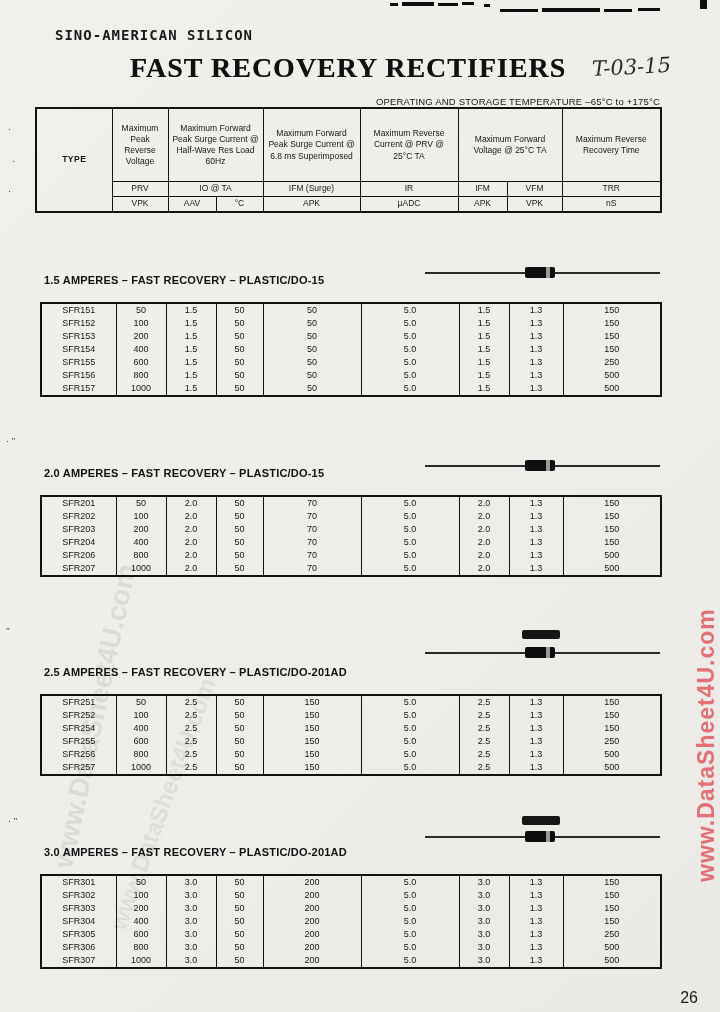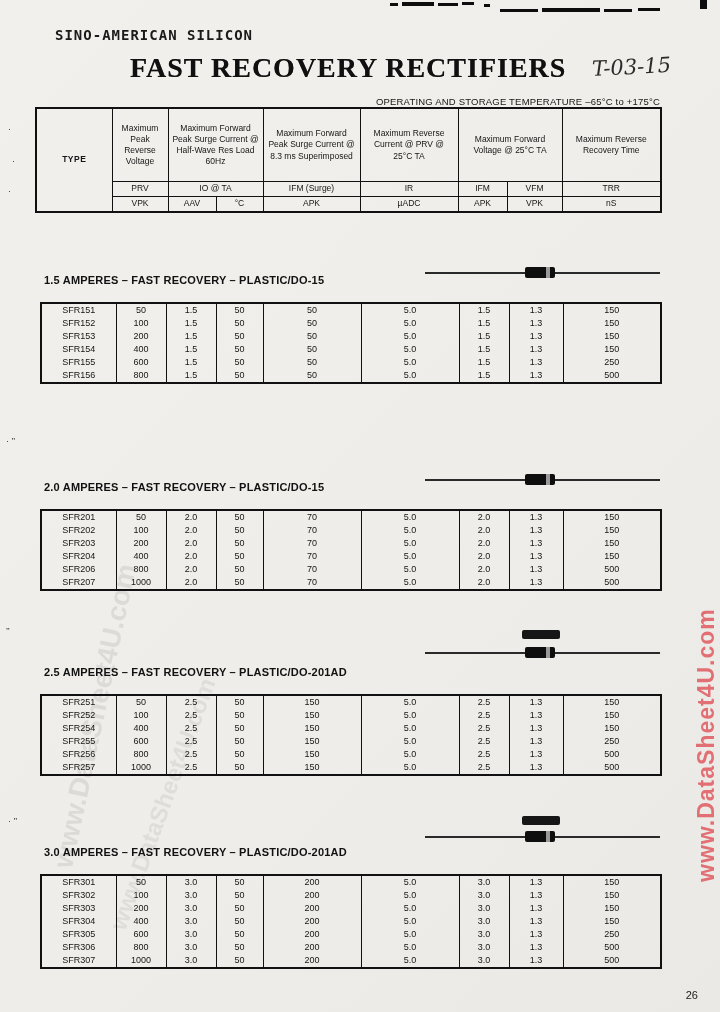--- a/index.html
+++ b/index.html
@@ -44,21 +44,21 @@
   }
   .spec-header td{
     border:1px solid #111;text-align:center;vertical-align:middle;
     font-size:8.5px;line-height:1.3;padding:1px 3px;color:#151515;
   }
   .spec-header .gt td{height:70px;}
   .spec-header .sym td,.spec-header .unit td{height:14px;padding:0 2px;}
   .type-cell{font-weight:bold;font-size:10px;letter-spacing:.5px;}
   
   .sec{position:absolute;left:40px;width:620px;}
-  #sec1{top:262px;} #sec2{top:469px;} #sec3{top:626px;} #sec4{top:808px;}
+  #sec1{top:262px;} #sec2{top:455px;} #sec3{top:626px;} #sec4{top:808px;}
   .sec-title{
     margin:4px;font-size:11px;font-weight:bold;letter-spacing:.2px;color:#111;
   }
   #sec1 .sec-title,#sec2 .sec-title{padding-top:8px;}
   #sec3 .sec-title{padding-top:36px;}
   #sec4 .sec-title{padding-top:34px;}
   .data-table{
     width:620px;border:2px solid #111;margin-top:16px;background:transparent;
   }
   .data-table td{
@@ -88,21 +88,21 @@
   .wm-diag{
     position:absolute;font-size:28px;font-weight:bold;color:#8a8a8a;
     opacity:.18;white-space:nowrap;pointer-events:none;
   }
   .wm-d1{left:-60px;top:700px;transform:rotate(-78deg);}
   .wm-d2{left:30px;top:790px;transform:rotate(-70deg);font-size:24px;opacity:.15;}
   
   .artifact{position:absolute;background:#0d0d0d;}
   .margin-mark{position:absolute;font-size:9px;color:#333;}
   .page-number{
-    position:absolute;right:22px;top:989px;font-size:11px;color:#1a1a1a;
+    position:absolute;right:22px;top:989px;font-size:16px;color:#1a1a1a;
   }
 </style>
 </head>
 <body>
 
 <div class="page">
 
   <div class="wm-diag wm-d1">www.DataSheet4U.com</div>
   <div class="wm-diag wm-d2">www.DataSheet4U.com</div>
 
@@ -139,21 +139,21 @@
         <col style="width:98px">
       <col style="width:49px">
         <col style="width:55px">
         <col style="width:99px">
     </colgroup>
     <tbody>
       <tr class="gt">
         <td rowspan="3" class="type-cell">TYPE</td>
         <td>Maximum Peak Reverse Voltage</td>
         <td colspan="2">Maximum Forward Peak Surge Current @ Half-Wave Res Load 60Hz</td>
-        <td>Maximum Forward Peak Surge Current @ 8.3 ms Superimposed</td>
+        <td>Maximum Forward Peak Surge Current @ 6.8 ms Superimposed</td>
         <td>Maximum Reverse Current @ PRV @ 25°C TA</td>
         <td colspan="2">Maximum Forward Voltage @ 25°C TA</td>
         <td>Maximum Reverse Recovery Time</td>
       </tr>
       <tr class="sym">
         <td>PRV</td>
         <td colspan="2">IO @ TA</td>
         <td>IFM (Surge)</td>
         <td>IR</td>
         <td>IFM</td>
@@ -253,20 +253,31 @@
             <td>SFR156</td>
             <td>800</td>
             <td>1.5</td>
             <td>50</td>
             <td>50</td>
             <td>5.0</td>
             <td>1.5</td>
             <td>1.3</td>
             <td>500</td>
           </tr>
+          <tr>
+            <td>SFR157</td>
+            <td>1000</td>
+            <td>1.5</td>
+            <td>50</td>
+            <td>50</td>
+            <td>5.0</td>
+            <td>1.5</td>
+            <td>1.3</td>
+            <td>500</td>
+          </tr>
         </tbody>
     </table>
   </section>
 
   <section class="sec" id="sec2">
     <div class="pkg">
       <div class="lead"></div>
       <div class="body">
           <div class="band"></div>
         </div>

